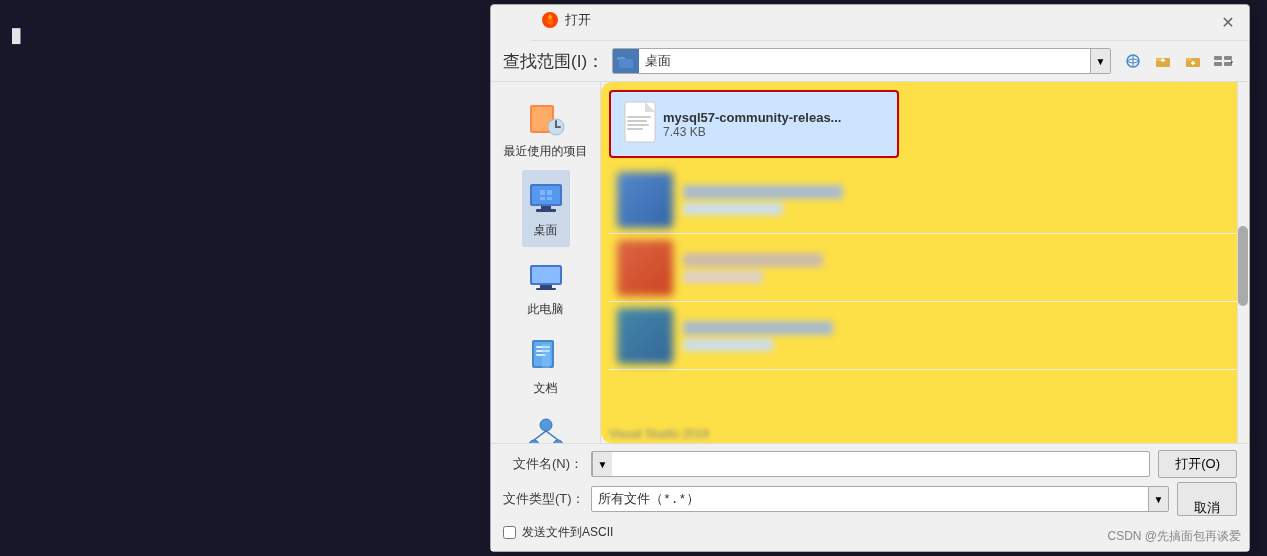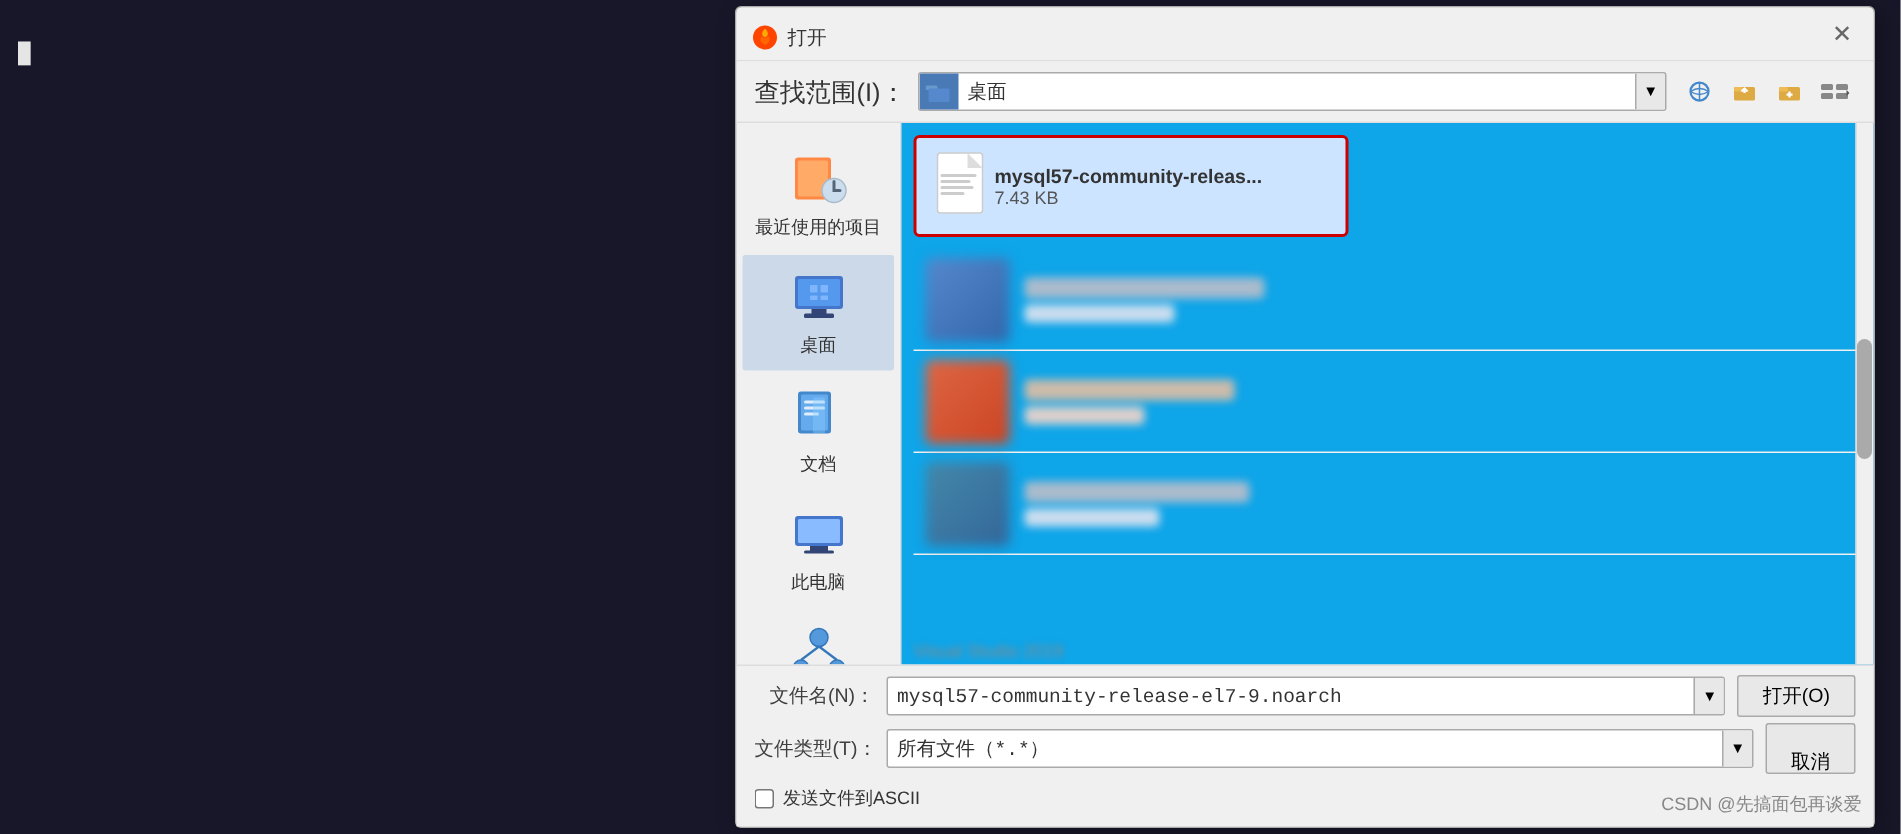--- a/index.html
+++ b/index.html
@@ -45,27 +45,28 @@
       border: 1px solid #aaa;
       border-radius: 4px;
       display: flex;
       flex-direction: column;
       box-shadow: 4px 4px 16px rgba(0,0,0,0.3);
     }
 
     
     .title-bar {
       display: flex;
-      align-items: flex-end;
+      align-items: flex-start;
       justify-content: space-between;
       background: #f0f0f0;
       padding: 6px 10px;
       border-bottom: 1px solid #ddd;
       border-radius: 4px 4px 0 0;
       height: 36px;
+      margin-left: 40px;
     }
 
     .title-bar-left {
       display: flex;
       align-items: center;
       gap: 6px;
     }
 
     .title-icon {
       width: 18px;
@@ -173,20 +174,21 @@
     }
 
     
     .sidebar {
       width: 110px;
       background: #f0f0f0;
       border-right: 1px solid #ddd;
       display: flex;
       flex-direction: column;
       padding: 8px 0;
+      align-items: center;
     }
 
     .sidebar-item {
       display: flex;
       flex-direction: column;
       align-items: center;
       padding: 8px 4px;
       cursor: pointer;
       border-radius: 2px;
       margin: 1px 4px;
@@ -204,24 +206,25 @@
 
     .sidebar-label {
       font-size: 12px;
       color: #333;
       text-align: center;
     }
 
     
     .file-area {
       flex: 1;
-      background: #0ea5e9;
+      background: #fde047;
       overflow: auto;
       position: relative;
       padding: 8px;
+      border-radius: 11px;
     }
 
     
     .file-item-selected {
       display: flex;
       align-items: center;
       background: #cce4ff;
       border: 2px solid #cc0000;
       border-radius: 4px;
       padding: 8px 12px;
@@ -497,41 +500,41 @@
             <rect x="14" y="19" width="5" height="3" rx="0.5" fill="#88bbff" opacity="0.8"></rect>
             <rect x="21" y="19" width="5" height="3" rx="0.5" fill="#88bbff" opacity="0.8"></rect>
           </svg>
         </div>
         <span class="sidebar-label">桌面</span>
       </div>
 
       <div class="sidebar-item">
         <div class="sidebar-icon">
           <svg width="40" height="40" viewBox="0 0 40 40">
+            <rect x="4" y="8" width="32" height="20" rx="2" fill="#4477cc"></rect>
+            <rect x="6" y="10" width="28" height="16" rx="1" fill="#88bbff"></rect>
+            <rect x="14" y="28" width="12" height="4" fill="#334477"></rect>
+            <rect x="10" y="31" width="20" height="2" rx="1" fill="#334477"></rect>
+          </svg>
+        </div>
+        <span class="sidebar-label">此电脑</span>
+      </div>
+
+      <div class="sidebar-item">
+        <div class="sidebar-icon">
+          <svg width="40" height="40" viewBox="0 0 40 40">
             <rect x="6" y="4" width="22" height="28" rx="2" fill="#4488cc"></rect>
             <rect x="8" y="6" width="18" height="24" rx="1" fill="#66aaee"></rect>
             <rect x="10" y="10" width="14" height="2" rx="1" fill="white" opacity="0.8"></rect>
             <rect x="10" y="14" width="14" height="2" rx="1" fill="white" opacity="0.8"></rect>
             <rect x="10" y="18" width="10" height="2" rx="1" fill="white" opacity="0.8"></rect>
             <rect x="16" y="8" width="8" height="24" rx="1" fill="#88ccff" opacity="0.4"></rect>
           </svg>
         </div>
         <span class="sidebar-label">文档</span>
-      </div>
-
-      <div class="sidebar-item">
-        <div class="sidebar-icon">
-          <svg width="40" height="40" viewBox="0 0 40 40">
-            <rect x="4" y="8" width="32" height="20" rx="2" fill="#4477cc"></rect>
-            <rect x="6" y="10" width="28" height="16" rx="1" fill="#88bbff"></rect>
-            <rect x="14" y="28" width="12" height="4" fill="#334477"></rect>
-            <rect x="10" y="31" width="20" height="2" rx="1" fill="#334477"></rect>
-          </svg>
-        </div>
-        <span class="sidebar-label">此电脑</span>
       </div>
 
       <div class="sidebar-item">
         <div class="sidebar-icon">
           <svg width="40" height="40" viewBox="0 0 40 40">
             <circle cx="20" cy="10" r="6" fill="#5599dd" stroke="#3377bb" stroke-width="1"></circle>
             <circle cx="8" cy="30" r="5" fill="#5599dd" stroke="#3377bb" stroke-width="1"></circle>
             <circle cx="32" cy="30" r="5" fill="#5599dd" stroke="#3377bb" stroke-width="1"></circle>
             <line x1="20" y1="16" x2="8" y2="25" stroke="#3377bb" stroke-width="1.5"></line>
             <line x1="20" y1="16" x2="32" y2="25" stroke="#3377bb" stroke-width="1.5"></line>
@@ -591,21 +594,20 @@
       </div>
     </div>
 
   </div>
 
   <div class="bottom-section">
 
     <div class="bottom-row">
       <span class="bottom-label">文件名(N)：</span>
       <div class="bottom-input-combo">
-        <input class="bottom-input" type="text" value="mysql57-community-release-el7-9.noarch" style="">
         <div class="bottom-dropdown">▼</div>
       </div>
       <button class="open-btn">打开(O)</button>
     </div>
 
     <div class="bottom-row">
       <span class="bottom-label">文件类型(T)：</span>
       <div class="bottom-input-combo">
         <input class="bottom-input" type="text" value="所有文件（*.*）" style="">
         <div class="bottom-dropdown">▼</div>

